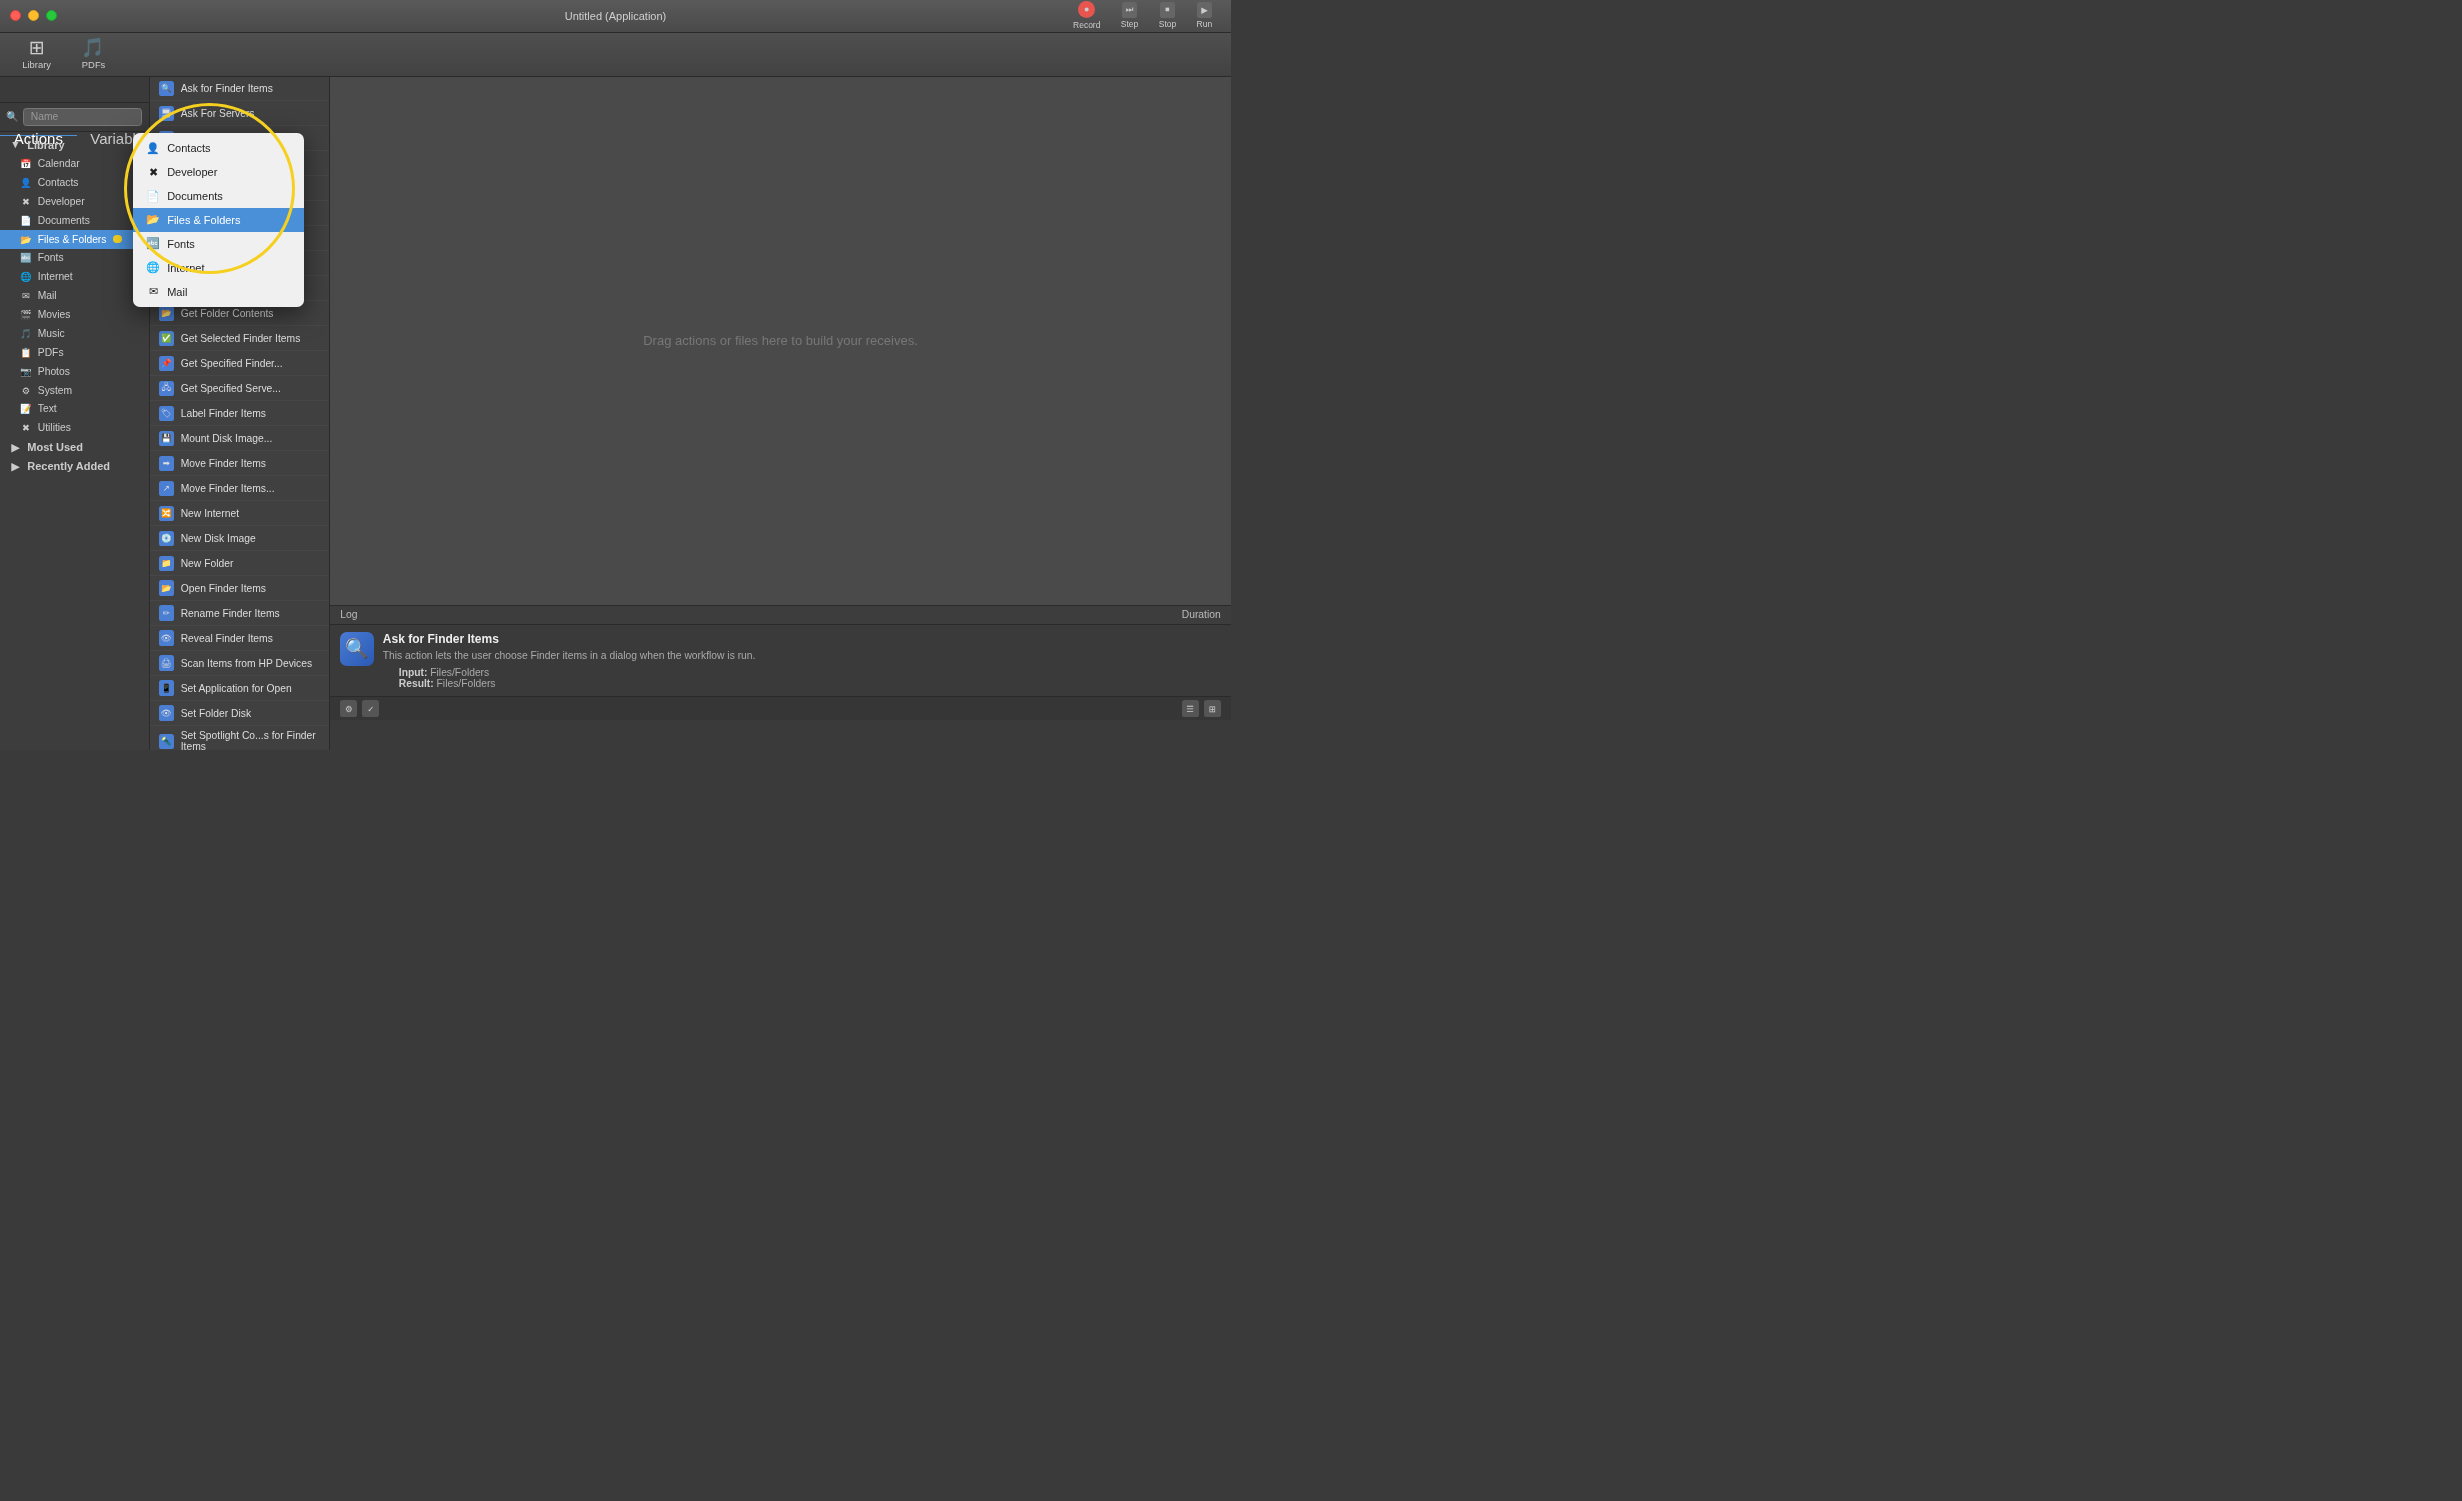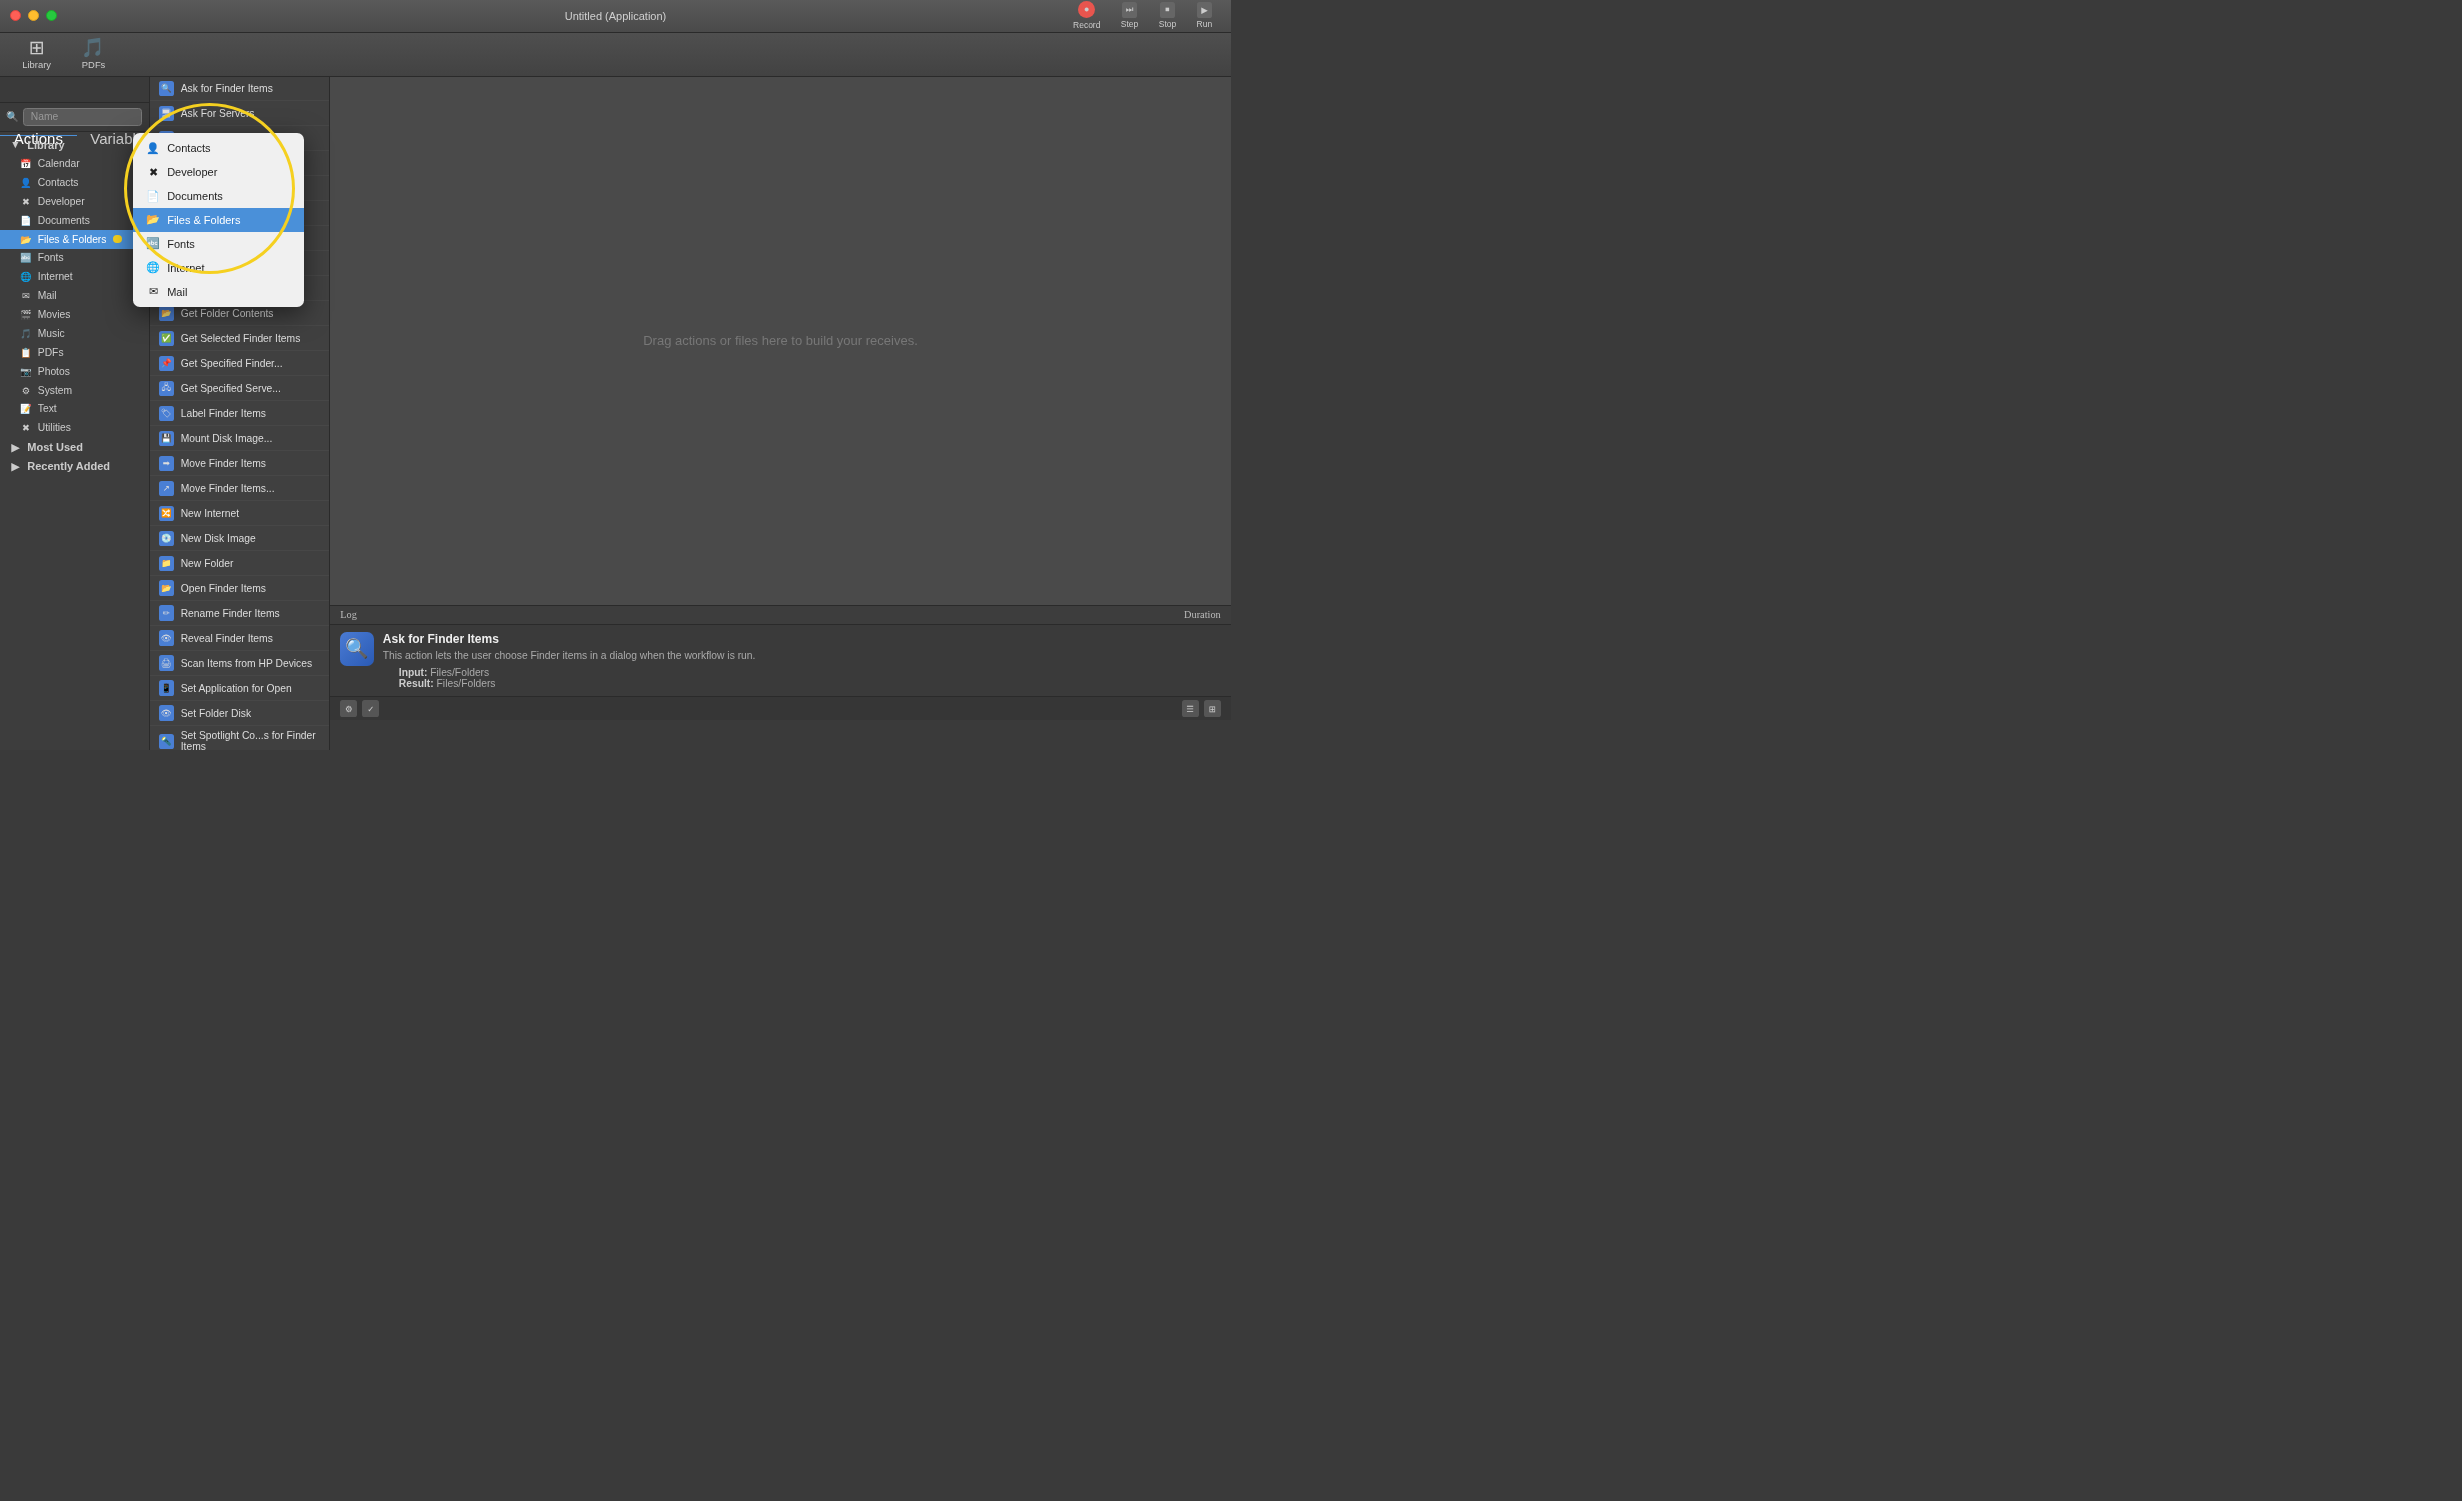--- a/index.html
+++ b/index.html
@@ -251,21 +251,20 @@
       background: #3a3a3a;
       border-top: 0.9px solid #2a2a2a;
     }
     .log-header {
       display: flex;
       justify-content: space-between;
       align-items: center;
       padding: 3.4px 10.3px;
       background: #3d3d3d;
       border-bottom: 0.9px solid #2a2a2a;
-      font-family: Liberation Serif, serif;
     }
     .log-label {
       color: #bbb;
       font-size: 10.3px;
     }
     .log-duration {
       color: #bbb;
       font-size: 10.3px;
     }
     .log-content {

